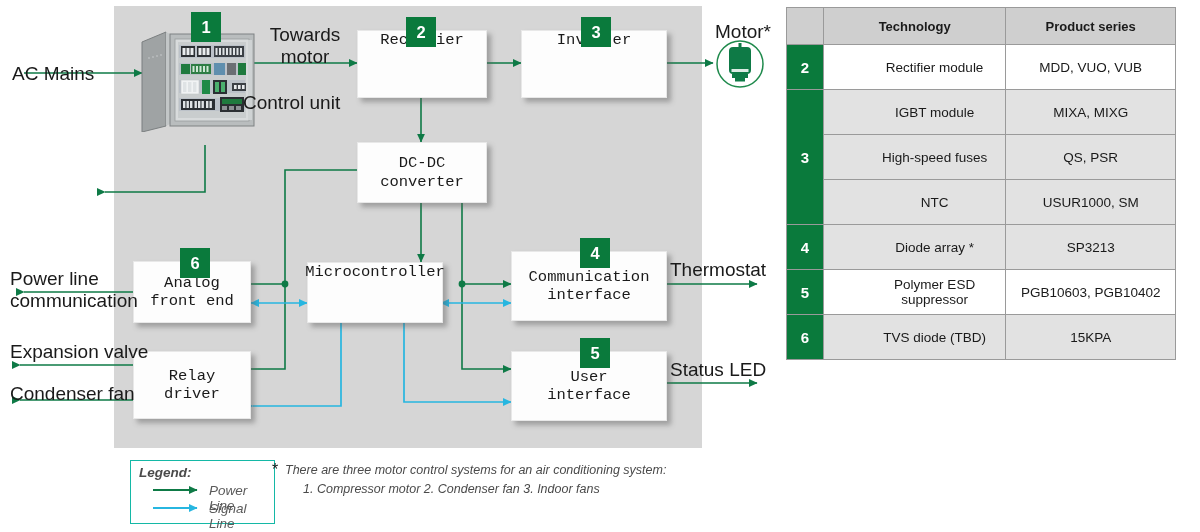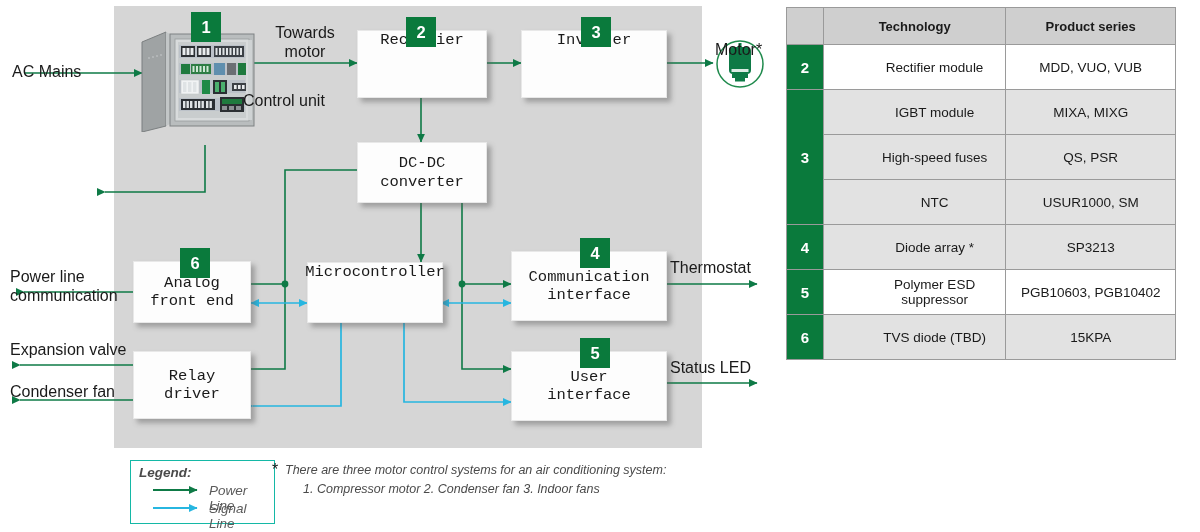--- a/index.html
+++ b/index.html
@@ -18,21 +18,21 @@
        display:flex;justify-content:center;text-align:center;
        font-size:15.5px;line-height:1.18;color:#1a1a1a;z-index:4;font-family:Liberation Mono, monospace;}
   .blk span{display:block;padding:0 4px;}
 
   
   .badge{position:absolute;width:30px;height:30px;background:#0a7a3c;
          color:#ffffff;font-size:16.5px;font-weight:bold;
          display:flex;align-items:center;justify-content:center;z-index:7;}
 
   
-  .lbl{position:absolute;font-size:16px;line-height:1.17;color:#1a1a1a;z-index:6;}
+  .lbl{position:absolute;font-size:19px;line-height:1.17;color:#1a1a1a;z-index:6;}
 
   
   #wires{position:absolute;left:0;top:0;width:1200px;height:532px;z-index:3;}
 
   
   .cab{position:absolute;z-index:5;}
 
   
   .motor{position:absolute;z-index:5;}
 
@@ -309,21 +309,21 @@
   <div class="lbl" style="left:12px;top:63px;">AC Mains</div>
 
   <div class="lbl" style="left:266px;top:24px;text-align:center;width:78px;">
     <div>Towards</div>
     <div>motor</div>
   </div>
 
   <div class="lbl" style="left:243px;top:92px;">Control unit</div>
 
 
-  <div class="lbl" style="left:715px;top:21px;margin-top:20px;">Motor*</div>
+  <div class="lbl" style="left:715px;top:21px;">Motor*</div>
 
   <div class="lbl" style="left:670px;top:259px;text-align:right;">Thermostat</div>
 
   <div class="lbl" style="left:670px;top:359px;">Status LED</div>
 
   <div class="lbl" style="left:10px;top:268px;">
     <div>Power line</div>
     <div>communication</div>
   </div>
 

